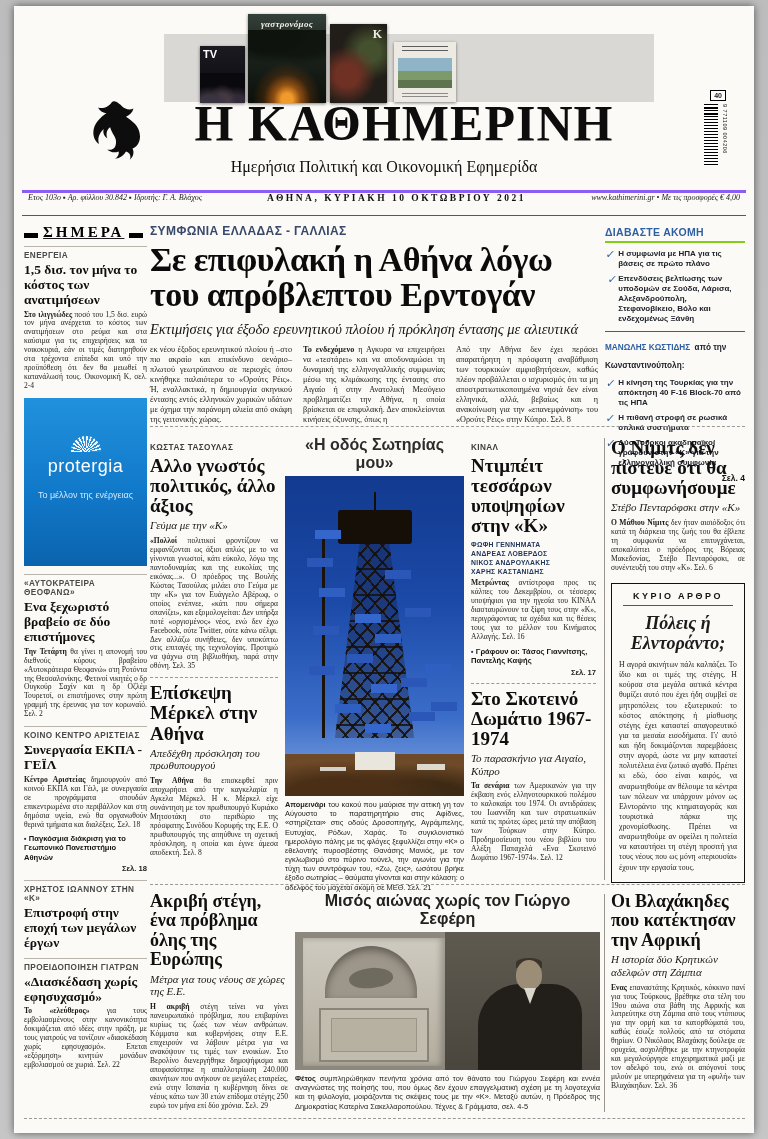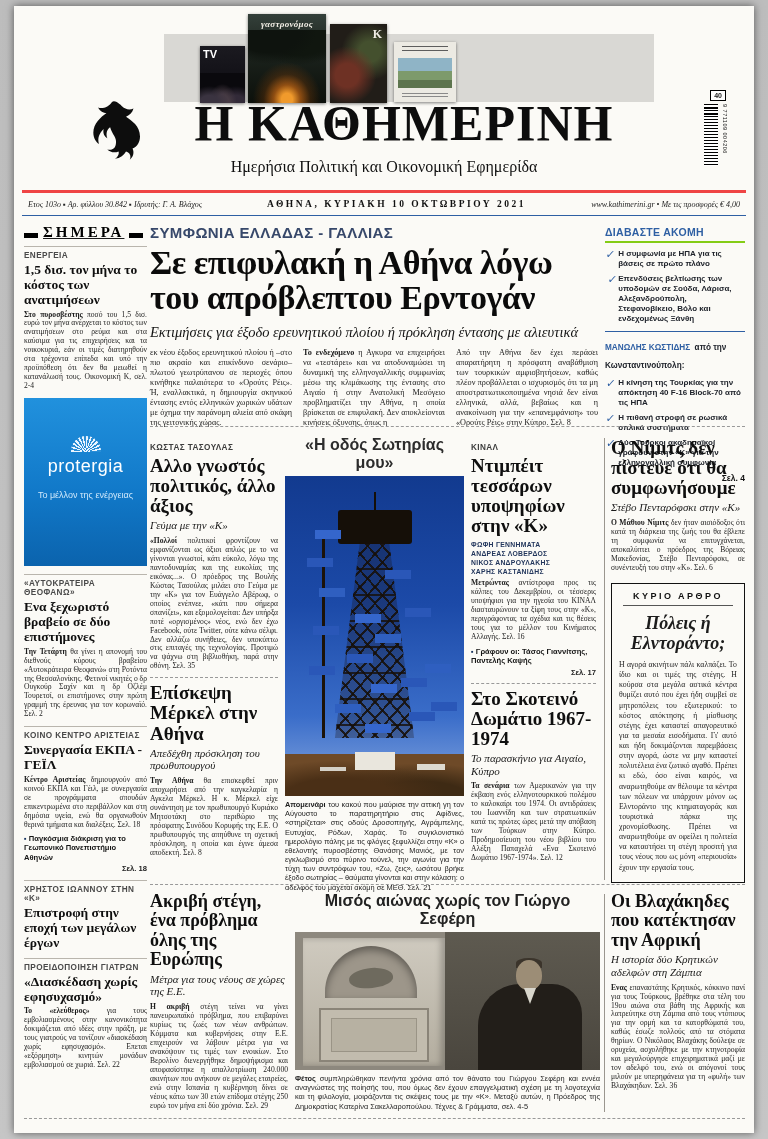--- a/index.html
+++ b/index.html
@@ -22,21 +22,21 @@
   .c4-photo{position:absolute;top:16px;left:4px;right:4px;height:30px;background:linear-gradient(180deg,#8fb4c6 0 45%,#7d9a6b 45% 75%,#5d744e 75% 100%);}
   .c4-foot{position:absolute;bottom:3px;left:8px;right:8px;height:6px;background:repeating-linear-gradient(180deg,#8a8a8a 0 1px,transparent 1px 3px);}
   
   .griffin{position:absolute;left:70px;top:92px;width:56px;height:62px;}
   .masthead-title{position:absolute;left:110px;right:70px;top:88px;text-align:center;font:bold 50px "Liberation Serif","DejaVu Serif",serif;letter-spacing:1px;color:#0d0d0d;white-space:nowrap;}
   .masthead-sub{position:absolute;left:0;right:0;top:152px;text-align:center;font:16px "Liberation Serif",serif;color:#111;}
   .barcode-wrap{position:absolute;right:26px;top:84px;width:30px;height:92px;}
   .badge40{position:absolute;top:0;right:2px;border:1px solid #000;background:#fff;font:bold 7px "Liberation Sans",sans-serif;padding:1px 3px;}
   .barcode{position:absolute;top:14px;right:10px;width:14px;height:62px;background:repeating-linear-gradient(180deg,#000 0 1px,#fff 1px 3px,#000 3px 4.5px,#fff 4.5px 6px);}
   .barcode-num{position:absolute;top:14px;right:0;height:64px;writing-mode:vertical-rl;font:5.5px "Liberation Sans",sans-serif;letter-spacing:.5px;color:#111;}
-  .edition-bar{position:absolute;left:8px;right:8px;top:184px;border-top:3px solid #ef4444;border-bottom:1px solid #2e5fa3;height:22px;display:flex;align-items:center;justify-content:space-between;padding:0 6px;}
+  .edition-bar{position:absolute;left:8px;right:8px;top:184px;border-top:3px solid #8b5cf6;border-bottom:1px solid #2e5fa3;height:22px;display:flex;align-items:flex-start;justify-content:space-between;padding:0 6px;}
   .edition-left,.edition-right{font:italic 8px "Liberation Serif",serif;color:#222;}
   .dateline{font:bold 9.5px "Liberation Serif",serif;letter-spacing:2.5px;color:#111;}
   
   .kicker{font:bold 8.2px "Liberation Sans","DejaVu Sans",sans-serif;letter-spacing:.4px;color:#3d3d3d;}
   .hl{font-weight:bold;color:#0f0f0f;font-family:"Liberation Serif","DejaVu Serif",serif;}
   .sub-it{font-style:italic;font-family:"Liberation Serif",serif;color:#1a1a1a;}
   .body-txt{font:7.6px "Liberation Serif",serif;line-height:1.18;text-align:justify;color:#1b1b1b;}
   .body-txt b{font-weight:bold;}
   .dashed{border-top:1px dashed #999;}
   .vrule{position:absolute;width:1px;background:#9a968e;}
@@ -51,21 +51,21 @@
   .sb-hl{font-size:13.5px;line-height:1.1;margin-bottom:3px;}
   .sb-bullet{font:bold 7.6px "Liberation Sans",sans-serif;line-height:1.25;color:#141414;margin-top:4px;}
   .sb-page{display:block;text-align:right;font:bold 7.6px "Liberation Sans",sans-serif;margin-top:2px;}
   .sq{color:#17335e;}
   .ad{height:168px;background:linear-gradient(180deg,#2191dd 0%,#1179c9 55%,#0b63ad 100%);margin:4px 0 8px 0;position:relative;text-align:center;}
   .shell{position:absolute;left:50%;top:38px;transform:translateX(-50%);width:30px;height:16px;border-radius:30px 30px 0 0;background:repeating-conic-gradient(from 255deg at 50% 100%,#eaf5ff 0 7deg,rgba(255,255,255,.08) 7deg 15deg);}
   .ad-brand{position:absolute;left:0;right:0;top:58px;color:#fff;font:18px "Liberation Sans",sans-serif;letter-spacing:.5px;}
   .ad-tag{position:absolute;left:0;right:0;top:92px;color:#cfe8fb;font:9px "Liberation Sans",sans-serif;}
   
   .lead{position:absolute;left:136px;top:218px;width:448px;}
-  .lead .kicker{color:#37486a;font-size:15px;margin-bottom:4px;display:block;}
+  .lead .kicker{color:#37486a;font-size:12px;margin-bottom:4px;display:block;}
   .lead-hl{font:bold 34px "Liberation Serif",serif;line-height:1.04;letter-spacing:-.5px;color:#0b0b0b;}
   .lead-deck{font:italic 14.5px "Liberation Serif",serif;margin:8px 0 7px 0;color:#141414;}
   .lead-body{column-count:3;column-gap:11px;font-size:8.2px;line-height:1.22;}
   
   .readalso{position:absolute;right:9px;top:220px;width:140px;font-family:"Liberation Sans",sans-serif;}
   .ra-title{font:bold 10.5px "Liberation Sans",sans-serif;color:#2e5fa3;letter-spacing:.3px;padding-bottom:3px;border-bottom:2px solid #84cc16;margin-bottom:6px;}
   .ra-item{display:flex;gap:4px;margin-bottom:5px;}
   .ra-check{color:#2e5fa3;font:bold 11px "DejaVu Sans",sans-serif;line-height:1;transform:skewX(-8deg);}
   .ra-item p{font:bold 8px "Liberation Sans",sans-serif;line-height:1.25;color:#20242c;}
   .ra-byline{border-top:1.5px solid #2e5fa3;padding-top:4px;margin:7px 0 6px 0;}
@@ -164,21 +164,21 @@
     <div class="sidebar">
       <div class="simera">
         <span class="bar"></span>
         <span class="txt">ΣΗΜΕΡΑ</span>
         <span class="bar"></span>
       </div>
 
       <div class="sb-sec">
         <span class="kicker">ΕΝΕΡΓΕΙΑ</span>
         <div class="hl sb-hl">1,5 δισ. τον μήνα το κόστος των ανατιμήσεων</div>
-        <p class="body-txt"><b>Στο πυροσβέστης</b> <span>ποσό του 1,5 δισ. ευρώ τον μήνα ανέρχεται το κόστος των ανατιμήσεων στο ρεύμα και στα καύσιμα για τις επιχειρήσεις και τα νοικοκυριά, εάν οι τιμές διατηρηθούν στα τρέχοντα επίπεδα και υπό την προϋπόθεση ότι δεν θα μειωθεί η κατανάλωσή τους. Οικονομική Κ, σελ. 2-4</span></p>
+        <p class="body-txt"><b>Στο ιλιγγιώδες</b> <span>ποσό του 1,5 δισ. ευρώ τον μήνα ανέρχεται το κόστος των ανατιμήσεων στο ρεύμα και στα καύσιμα για τις επιχειρήσεις και τα νοικοκυριά, εάν οι τιμές διατηρηθούν στα τρέχοντα επίπεδα και υπό την προϋπόθεση ότι δεν θα μειωθεί η κατανάλωσή τους. Οικονομική Κ, σελ. 2-4</span></p>
       </div>
 
       <div class="ad">
         <div class="shell"></div>
         <div class="ad-brand">protergia</div>
         <div class="ad-tag">Το μέλλον της ενέργειας</div>
       </div>
 
       <div class="sb-sec">
         <span class="kicker">«ΑΥΤΟΚΡΑΤΕΙΡΑ ΘΕΟΦΑΝΩ»</span>

